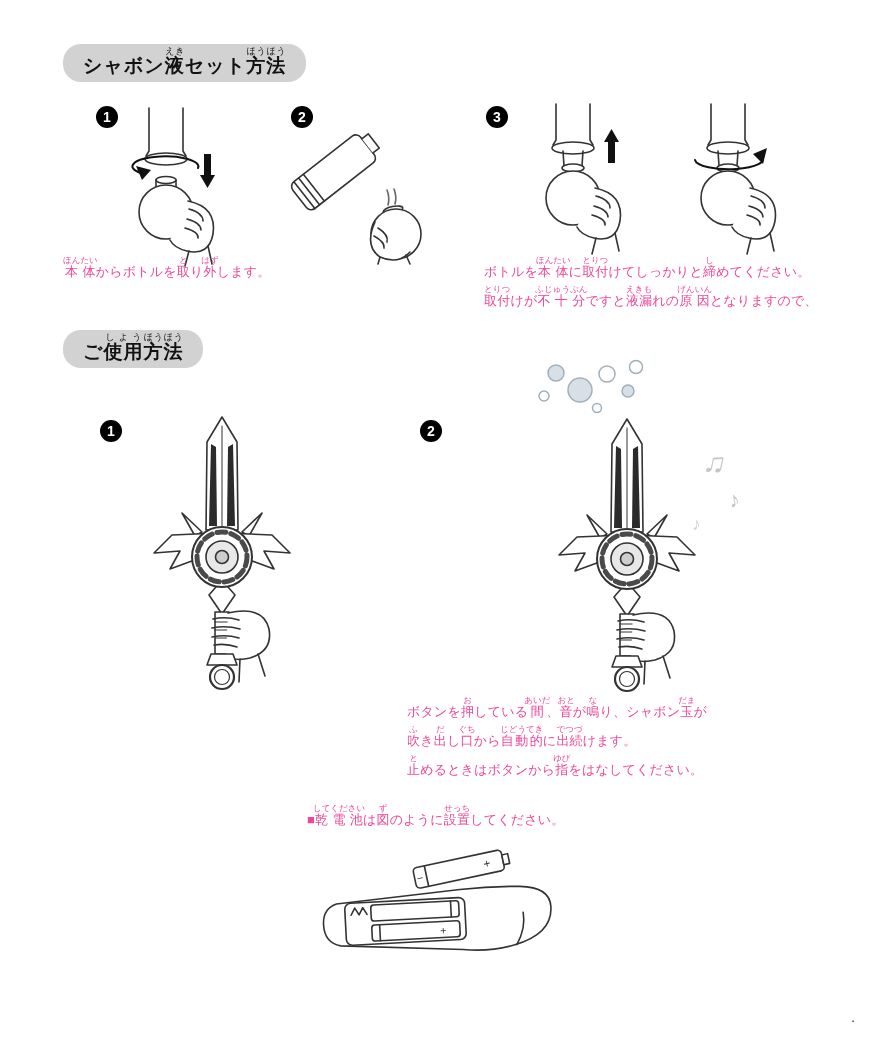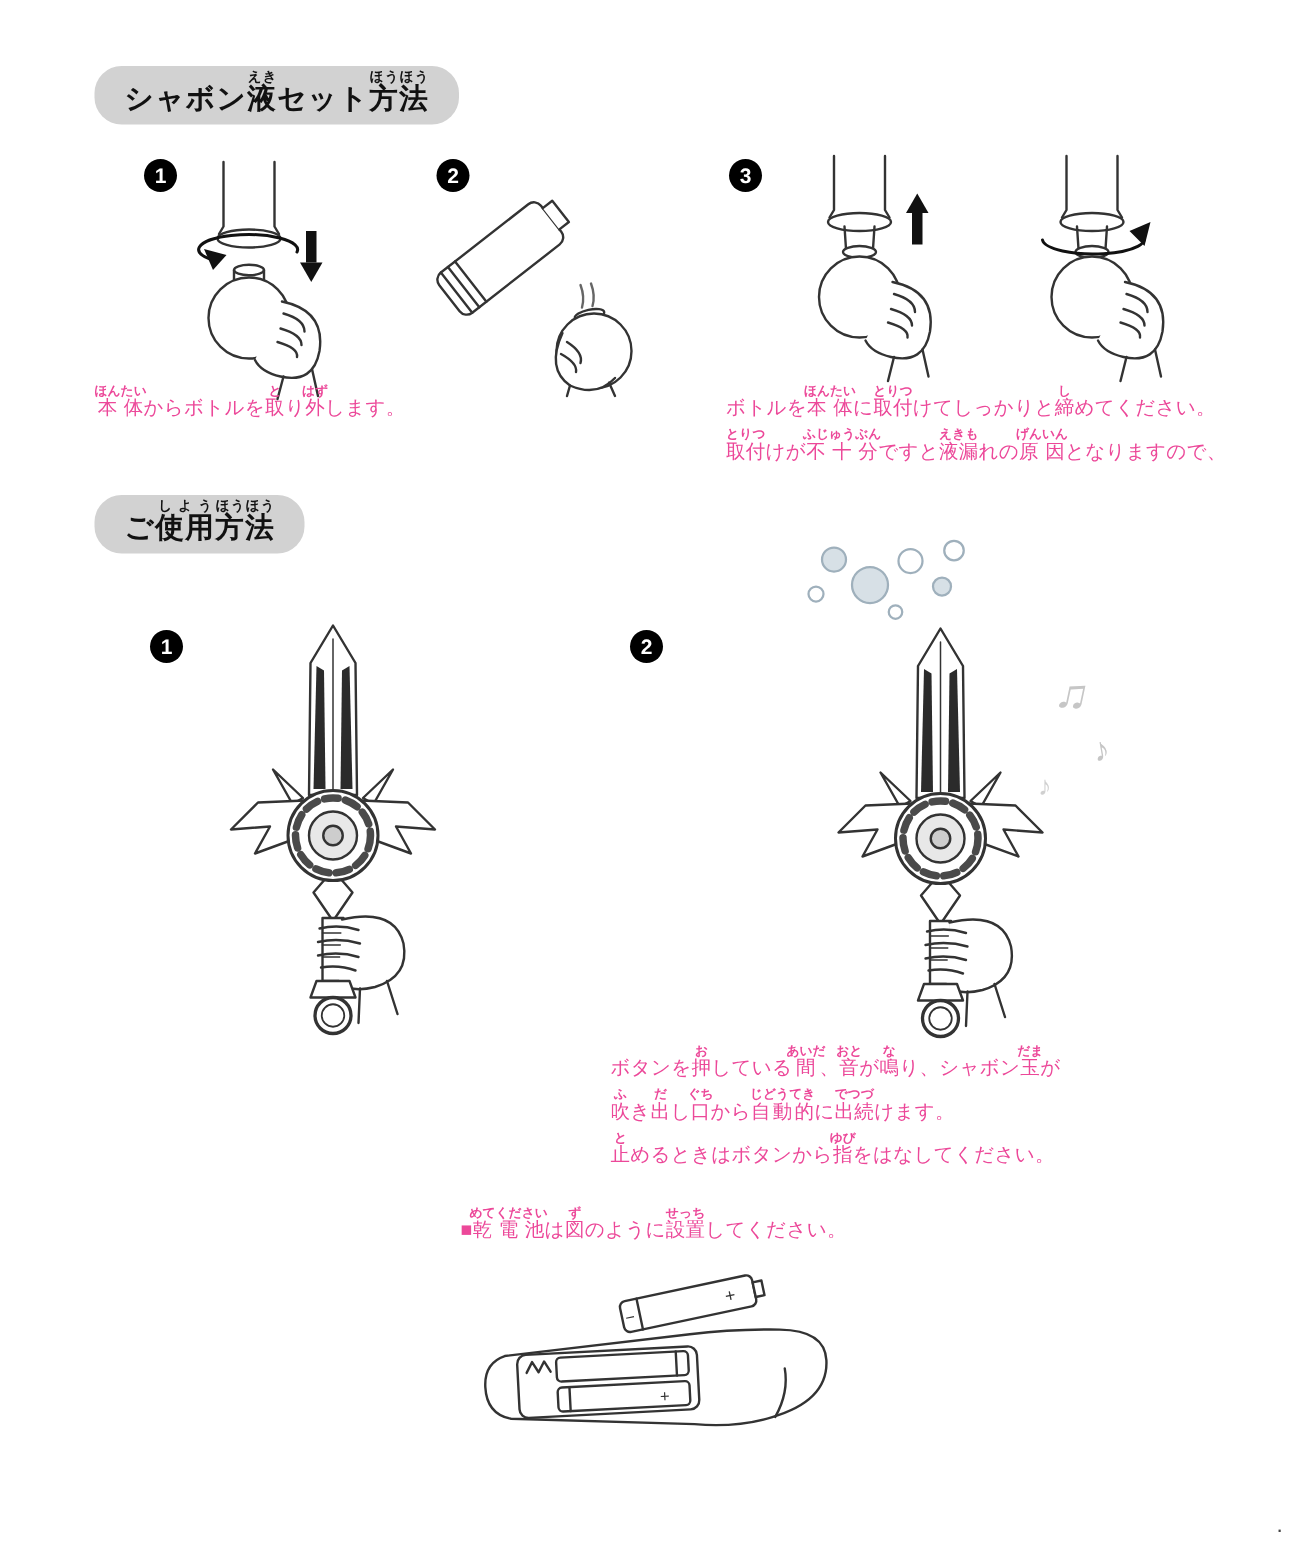--- a/index.html
+++ b/index.html
@@ -2,21 +2,21 @@
 <html lang="ja"><head>
 <meta charset="utf-8">
 <style>
   html,body{margin:0;padding:0}
   body{background:#ffffff;font-family:"Liberation Sans",sans-serif;color:#000}
   .page{position:relative;width:870px;height:1044px;background:#fff;overflow:hidden}
   .abs{position:absolute}
   .badge{background:#d2d2d2;border-radius:18px;padding:2px 20px 5px}
   .title-text{font-size:19px;font-weight:bold;letter-spacing:1px;color:#111}
   .title-text .ruby-line{line-height:1.15}
-  rt{font-size:8.5px;font-weight:bold;letter-spacing:0}
+  rt{font-size:8.5px;font-weight:normal;letter-spacing:0}
   .title-text rt{font-size:9px}
   .stepnum{width:22px;height:22px;border-radius:50%;background:#000;color:#fff;
            font-size:14px;font-weight:bold;display:flex;align-items:center;justify-content:center}
   .caption{font-size:13px;letter-spacing:.2px;color:#ec4899}
   .caption .ruby-line{line-height:26px;white-space:nowrap}
   ruby{ruby-position:over}
   svg{overflow:visible}
   .footer-dot{font-size:15px;color:#444}
 </style>
 </head>
@@ -208,21 +208,21 @@
 
   <div class="abs caption" style="left:103px;top:696px">
     </div>
   <div class="abs caption" style="left:407px;top:696px">
       <div class="ruby-line">ボタンを<ruby>押<rt>お</rt></ruby>している<ruby>間<rt>あいだ</rt></ruby>、<ruby>音<rt>おと</rt></ruby>が<ruby>鳴<rt>な</rt></ruby>り、シャボン<ruby>玉<rt>だま</rt></ruby>が</div>
       <div class="ruby-line"><ruby>吹<rt>ふ</rt></ruby>き<ruby>出<rt>だ</rt></ruby>し<ruby>口<rt>ぐち</rt></ruby>から<ruby>自動的<rt>じどうてき</rt></ruby>に<ruby>出続<rt>でつづ</rt></ruby>けます。</div>
       <div class="ruby-line"><ruby>止<rt>と</rt></ruby>めるときはボタンから<ruby>指<rt>ゆび</rt></ruby>をはなしてください。</div>
     </div>
 
   <div class="abs caption" style="left:307px;top:804px">
-      <div class="ruby-line">■<ruby>乾電池<rt>めてください</rt></ruby>は<ruby>図<rt>ず</rt></ruby>のように<ruby>設置<rt>せっち</rt></ruby>してください。</div>
+      <div class="ruby-line">■<ruby>乾電池<rt>してください</rt></ruby>は<ruby>図<rt>ず</rt></ruby>のように<ruby>設置<rt>せっち</rt></ruby>してください。</div>
     </div>
 
   <svg class="abs" style="left:312px;top:840px" width="280" height="160" viewBox="0 0 280 160">
     <g stroke="#333" stroke-width="1.6" fill="none" stroke-linecap="round" stroke-linejoin="round">
       <g transform="rotate(-3 140 90)">
         <path d="M26,58 Q12,62 12,78 Q12,96 28,100 L150,110 Q178,114 202,108 Q240,99 240,72 Q240,52 210,50 Q180,48 150,50 Z" fill="#fff"></path>
         <path d="M204,108 Q214,92 212,76"></path>
         <rect x="34" y="58" width="120" height="42" rx="6" fill="#fff"></rect>
         <path d="M40,70 l4,-7 l4,7 l4,-7 l4,7"></path>
         <g>

